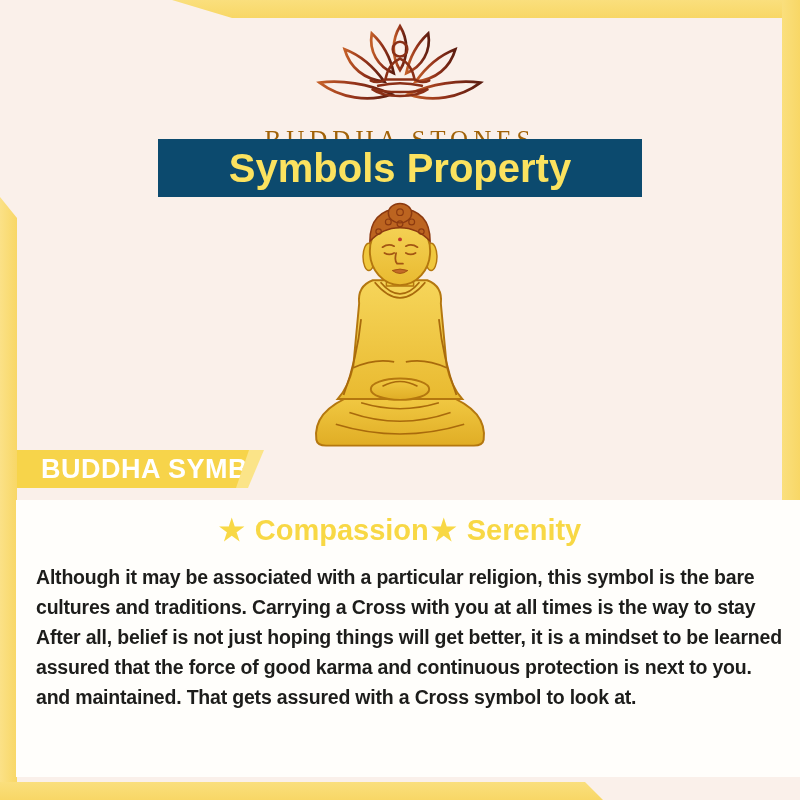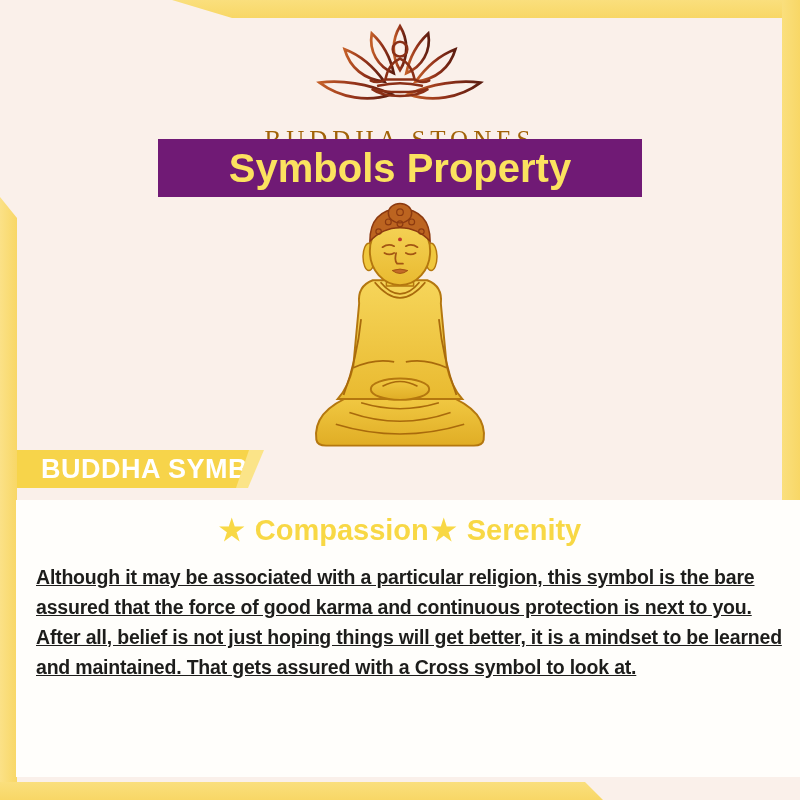--- a/index.html
+++ b/index.html
@@ -20,42 +20,42 @@
     clip-path:polygon(0 0,100% 21px,100% 100%,0 100%);}
   .band-bottom{left:0;bottom:0;width:603px;height:18px;
     background:linear-gradient(180deg,#fadf7d,#f8d766);
     clip-path:polygon(0 0,calc(100% - 18px) 0,100% 100%,0 100%);}
   
   .logo-wrap{position:absolute;left:0;top:22px;width:800px;text-align:center;}
   .brand-name{margin-top:8px;font-family:"Liberation Serif",serif;
     font-size:25px;letter-spacing:5px;color:#a16207;font-weight:400;}
   
   .title-banner{position:absolute;left:158px;top:139px;width:484px;height:58px;
-    background:#701a75;display:flex;align-items:center;justify-content:center;}
+    background:#0c4a6e;display:flex;align-items:center;justify-content:center;}
   .title-banner span{font-size:40px;font-weight:700;color:#fbe25f;letter-spacing:0;}
   
   .statue{position:absolute;left:293px;top:202px;}
   
   .ribbon-fold{position:absolute;left:17px;top:450px;width:247px;height:38px;
     background:#fbe488;clip-path:polygon(0 0,100% 0,calc(100% - 16px) 100%,0 100%);}
   .ribbon{position:absolute;left:17px;top:450px;width:232px;height:38px;
     background:#f7d44a;clip-path:polygon(0 0,100% 0,calc(100% - 13px) 100%,0 100%);
     display:flex;align-items:center;}
   .ribbon span{color:#ffffff;font-size:27px;font-weight:700;letter-spacing:.5px;
     padding-left:24px;white-space:nowrap;}
   
   .panel{position:absolute;left:16px;top:500px;width:784px;height:277px;
     background:#fffefb;}
   .props-line{position:absolute;left:0;top:513px;width:800px;text-align:center;
     font-size:29px;font-weight:700;color:#f8d845;}
   .props-line .star1{margin-right:10px;}
   .props-line .star2{margin-left:2px;margin-right:10px;}
   .body-text{position:absolute;left:36px;top:562px;width:760px;
     font-size:19.5px;font-weight:700;color:#1d1d1b;letter-spacing:-0.2px;}
-  .body-text div{line-height:30px;white-space:nowrap;text-decoration:underline;}
+  .body-text div{line-height:30px;white-space:nowrap;}
 </style>
 </head>
 <body>
 
 <div class="canvas">
 
   <div class="band band-top"></div>
   <div class="band band-right"></div>
   <div class="band band-left"></div>
   <div class="band band-bottom"></div>
@@ -165,18 +165,19 @@
   </div>
 
   <div class="panel"></div>
 
   <div class="props-line">
     <span class="star1">★</span><span>Compassion</span><span class="star2">★</span><span>Serenity</span>
   </div>
 
   <div class="body-text">
     <div>Although it may be associated with a particular religion, this symbol is the bare</div>
+    <div>cultures and traditions. Carrying a Cross with you at all times is the way to stay</div>
+    <div>After all, belief is not just hoping things will get better, it is a mindset to be learned</div>
     <div>assured that the force of good karma and continuous protection is next to you.</div>
-    <div>After all, belief is not just hoping things will get better, it is a mindset to be learned</div>
     <div>and maintained. That gets assured with a Cross symbol to look at.</div>
   </div>
 
 </div>
 
 </body></html>

